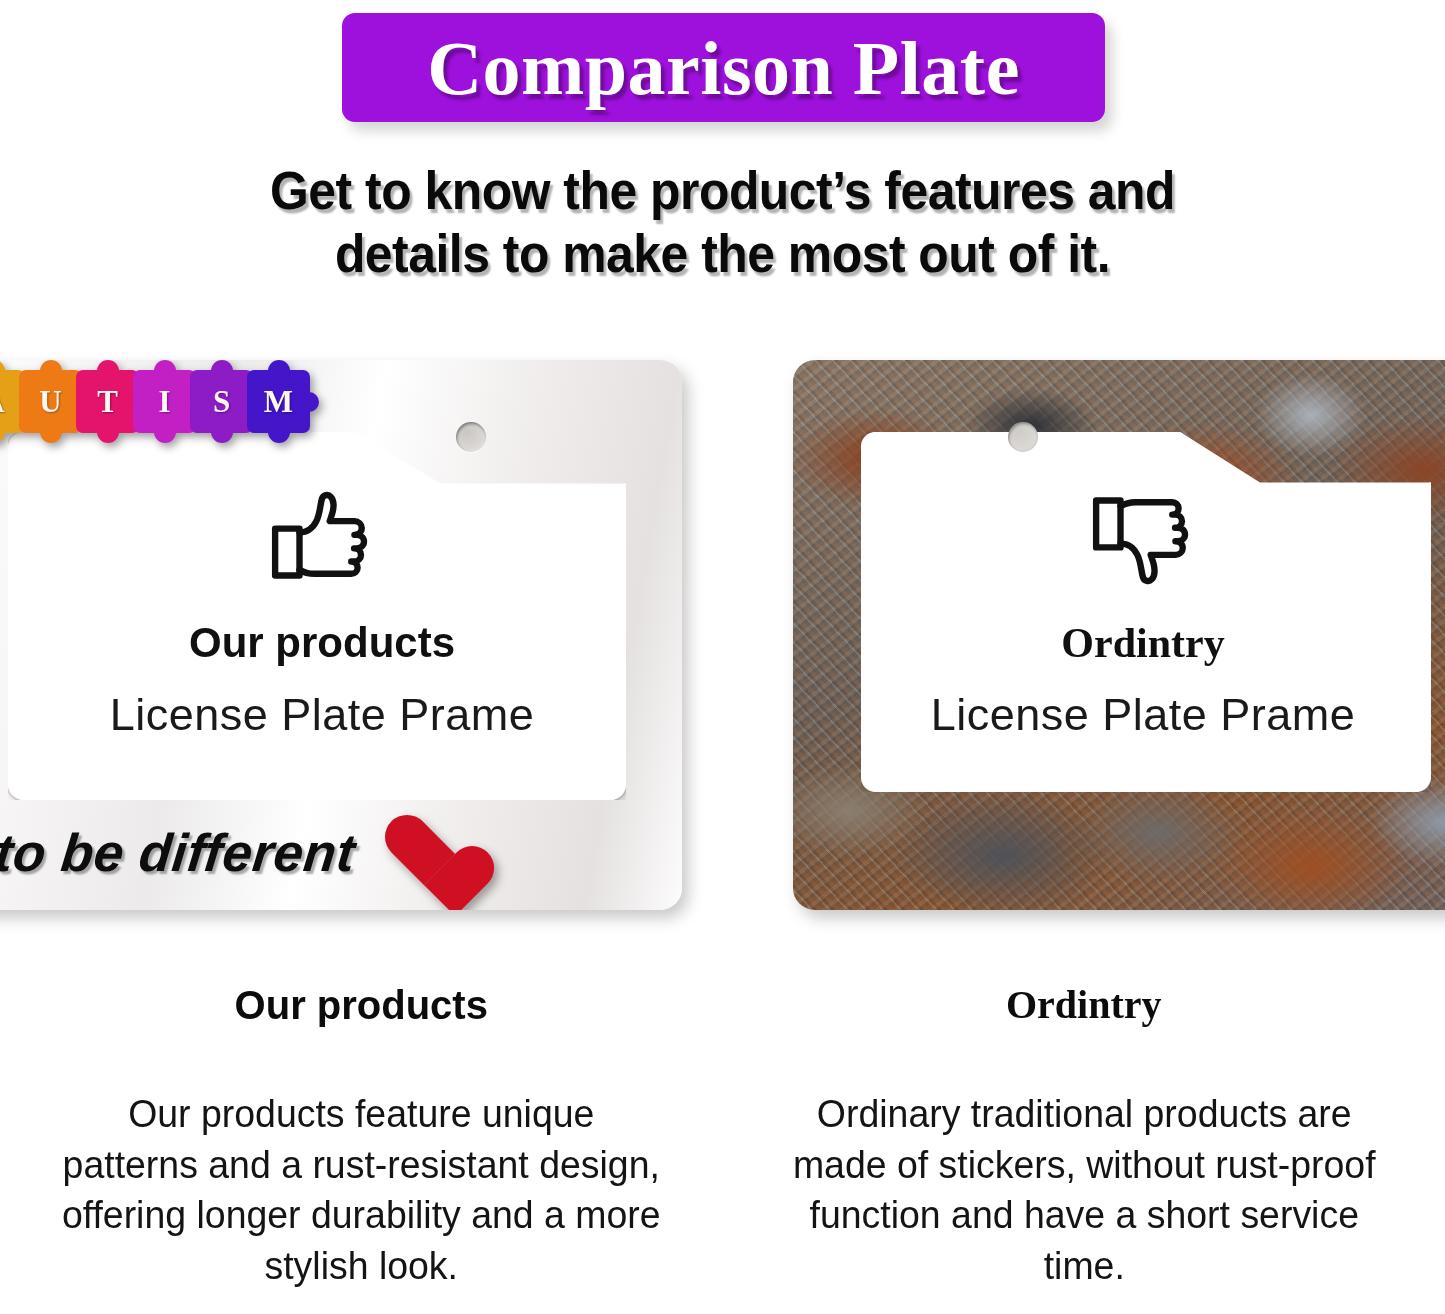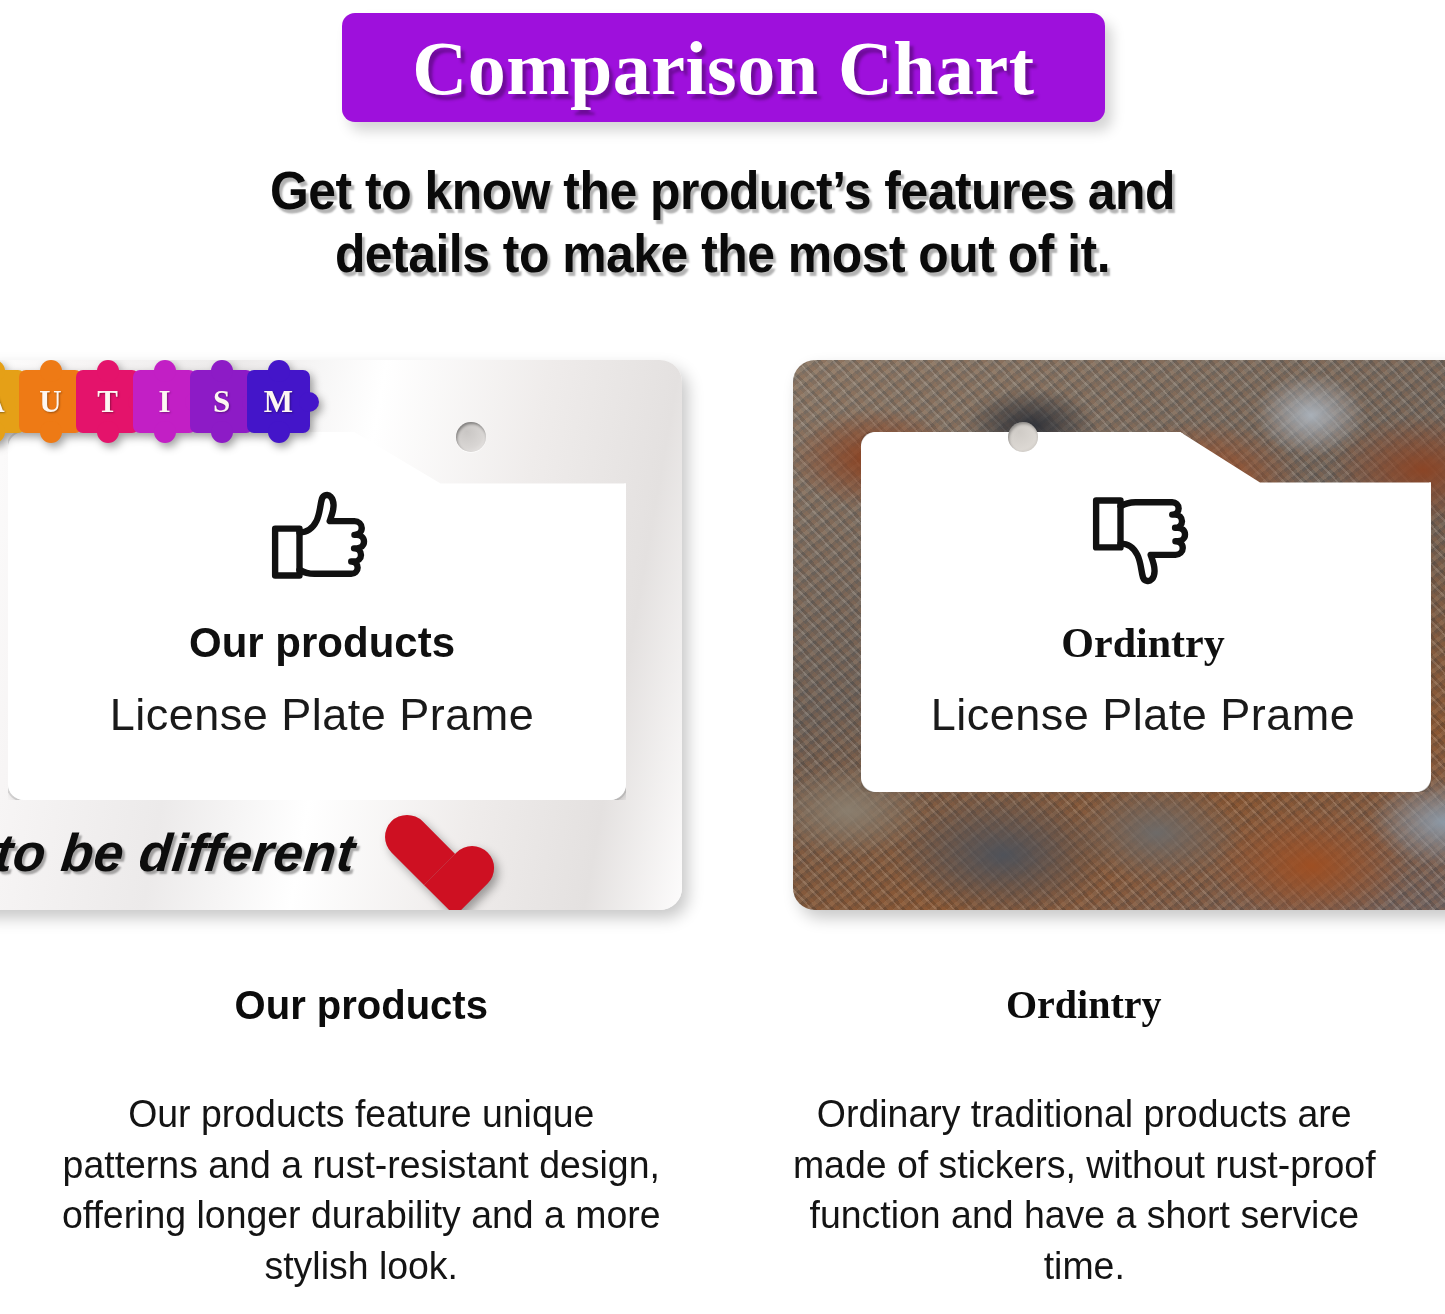--- a/index.html
+++ b/index.html
@@ -305,21 +305,21 @@
     line-height: 1.30;
     color: #141414;
     transform: scaleX(0.96);
   }
 </style>
 <style>#slogan-heart::before,#slogan-heart::after{background:#CE1022;}</style></head>
 <body>
 
 <div class="banner-wrap">
   <div class="banner" id="banner-box" style="background: rgb(158, 16, 220);">
-    <span class="banner-title" style="color: rgb(255, 255, 255);">Comparison Chart</span>
+    <span class="banner-title" style="color: rgb(255, 255, 255);">Comparison Plate</span>
   </div>
 </div>
 
 <div class="subtitle">
   <span class="ln">Get to know the product’s features and</span>
   <span class="ln">details to make the most out of it.</span>
 </div>
 
 <div class="stage">
 

